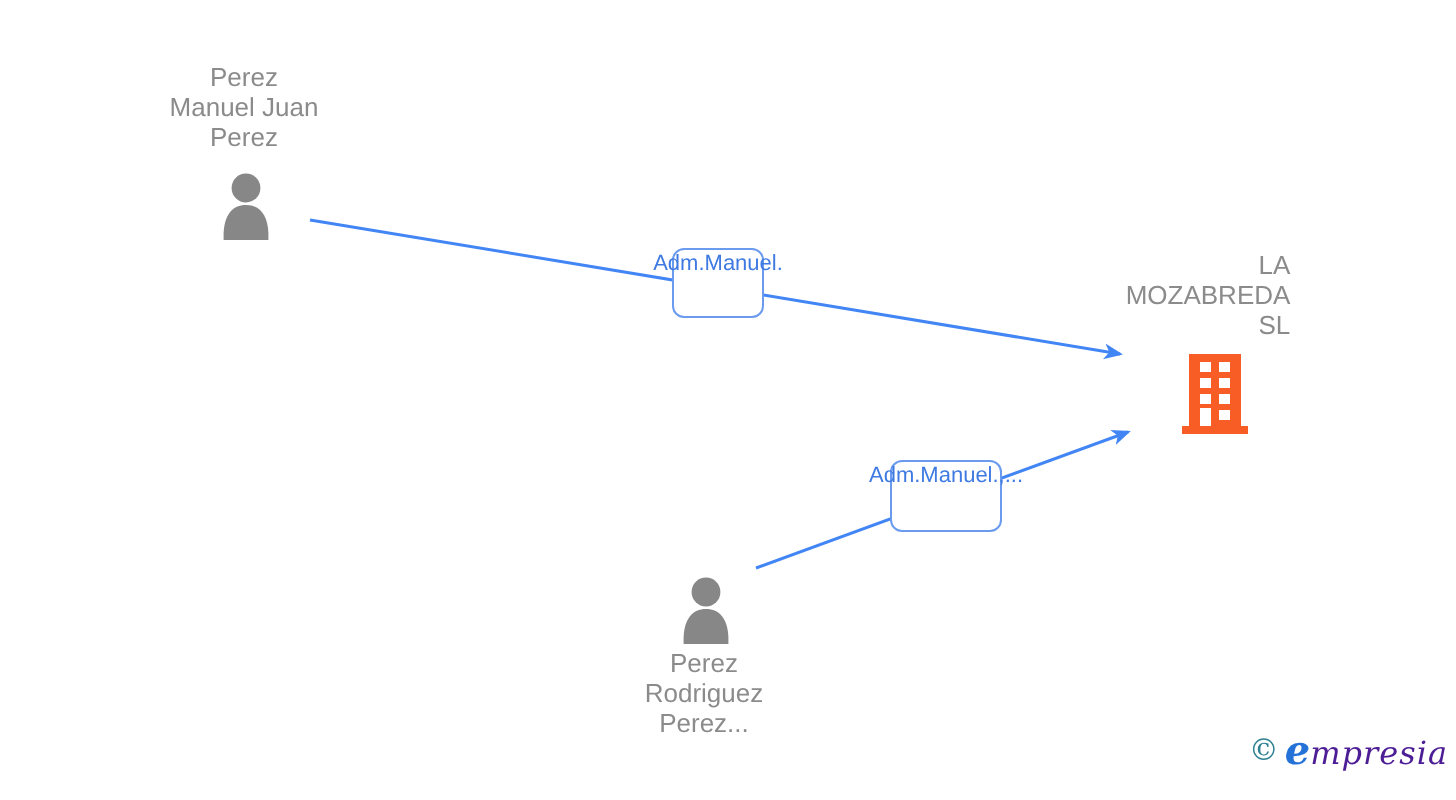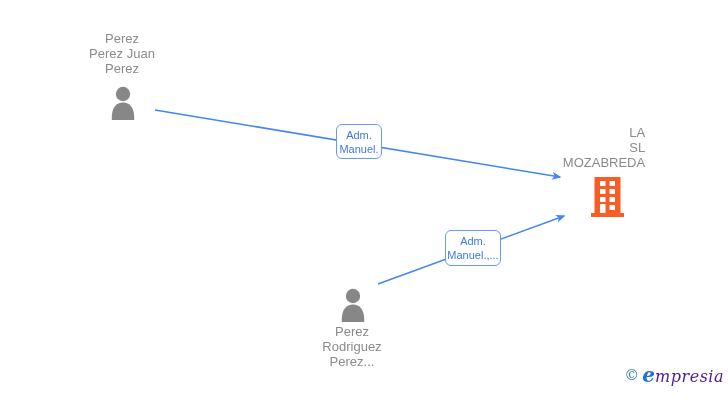--- a/index.html
+++ b/index.html
@@ -39,21 +39,21 @@
     position: absolute;
     box-sizing: border-box;
     background: #ffffff;
     border: 1.5px solid #6b9bee;
     border-radius: 6px;
     color: #3e7ae2;
     font-size: 11px;
     line-height: 14px;
     text-align: center;
     display: flex;
-    flex-direction: column;
+    flex-direction: row;
     justify-content: center;
     white-space: nowrap;
   }
   .edge-label-1 { left: 336px; top: 124px; width: 46px; height: 35px; }
   .edge-label-2 { left: 445px; top: 230px; width: 56px; height: 36px; }
 
   .name-person-1 { left: 122px; top: 31px; }
   .name-person-2 { left: 352px; top: 324px; }
   .name-company  { left: 604px; top: 125px; text-align: right; }
 
@@ -97,42 +97,42 @@
       <marker id="ah" markerWidth="12" markerHeight="10" refX="8" refY="4" orient="auto" markerUnits="userSpaceOnUse">
         <path d="M0,0 L9.5,4 L0,8 L2.6,4 Z" fill="#4285f4"></path>
       </marker>
     </defs>
     <line x1="155" y1="110" x2="560" y2="177" marker-end="url(#ah)"></line>
     <line x1="378" y1="284" x2="564" y2="216" marker-end="url(#ah)"></line>
   </svg>
 
   <div class="node-name name-person-1">
     <div>Perez</div>
-    <div>Perez Juan</div>
+    <div>Manuel Juan</div>
     <div>Perez</div>
   </div>
   <svg class="node-icon icon-person-1" width="28" height="34" viewBox="0 0 28 34">
     <circle class="person-fill" cx="14" cy="8" r="7.2"></circle>
     <path class="person-fill" d="M14 16.5 C7.2 16.5 3.2 21.5 2.8 30.5 L2.8 34 L25.2 34 L25.2 30.5 C24.8 21.5 20.8 16.5 14 16.5 Z"></path>
   </svg>
 
   <svg class="node-icon icon-person-2" width="28" height="34" viewBox="0 0 28 34">
     <circle class="person-fill" cx="14" cy="8" r="7.2"></circle>
     <path class="person-fill" d="M14 16.5 C7.2 16.5 3.2 21.5 2.8 30.5 L2.8 34 L25.2 34 L25.2 30.5 C24.8 21.5 20.8 16.5 14 16.5 Z"></path>
   </svg>
   <div class="node-name name-person-2">
     <div>Perez</div>
     <div>Rodriguez</div>
     <div>Perez...</div>
   </div>
 
   <div class="node-name name-company">
     <div>LA</div>
+    <div>MOZABREDA</div>
     <div>SL</div>
-    <div>MOZABREDA</div>
   </div>
   <svg class="node-icon icon-company" width="33" height="40" viewBox="0 0 33 40">
     <rect class="building-fill" x="3.5" y="0" width="26" height="36"></rect>
     <rect class="building-fill" x="0" y="36" width="33" height="4"></rect>
     <g fill="#ffffff">
       <rect x="9" y="4" width="5.5" height="5"></rect>
       <rect x="18.5" y="4" width="5.5" height="5"></rect>
       <rect x="9" y="12" width="5.5" height="5"></rect>
       <rect x="18.5" y="12" width="5.5" height="5"></rect>
       <rect x="9" y="20" width="5.5" height="5"></rect>

